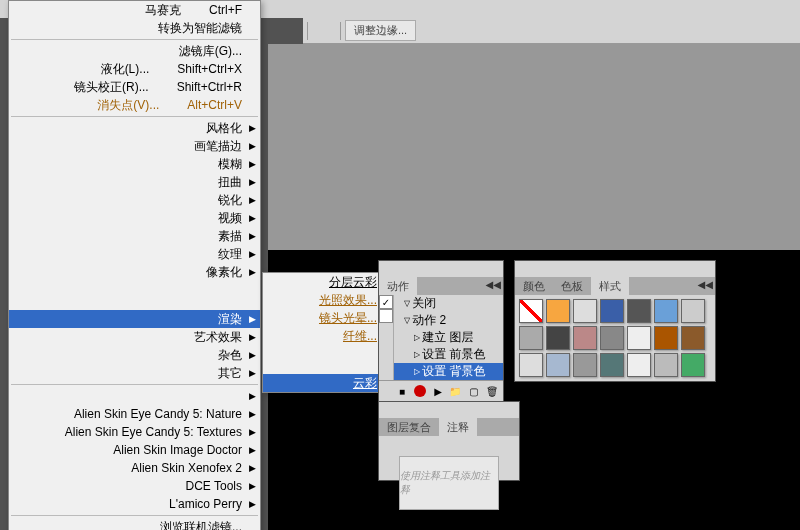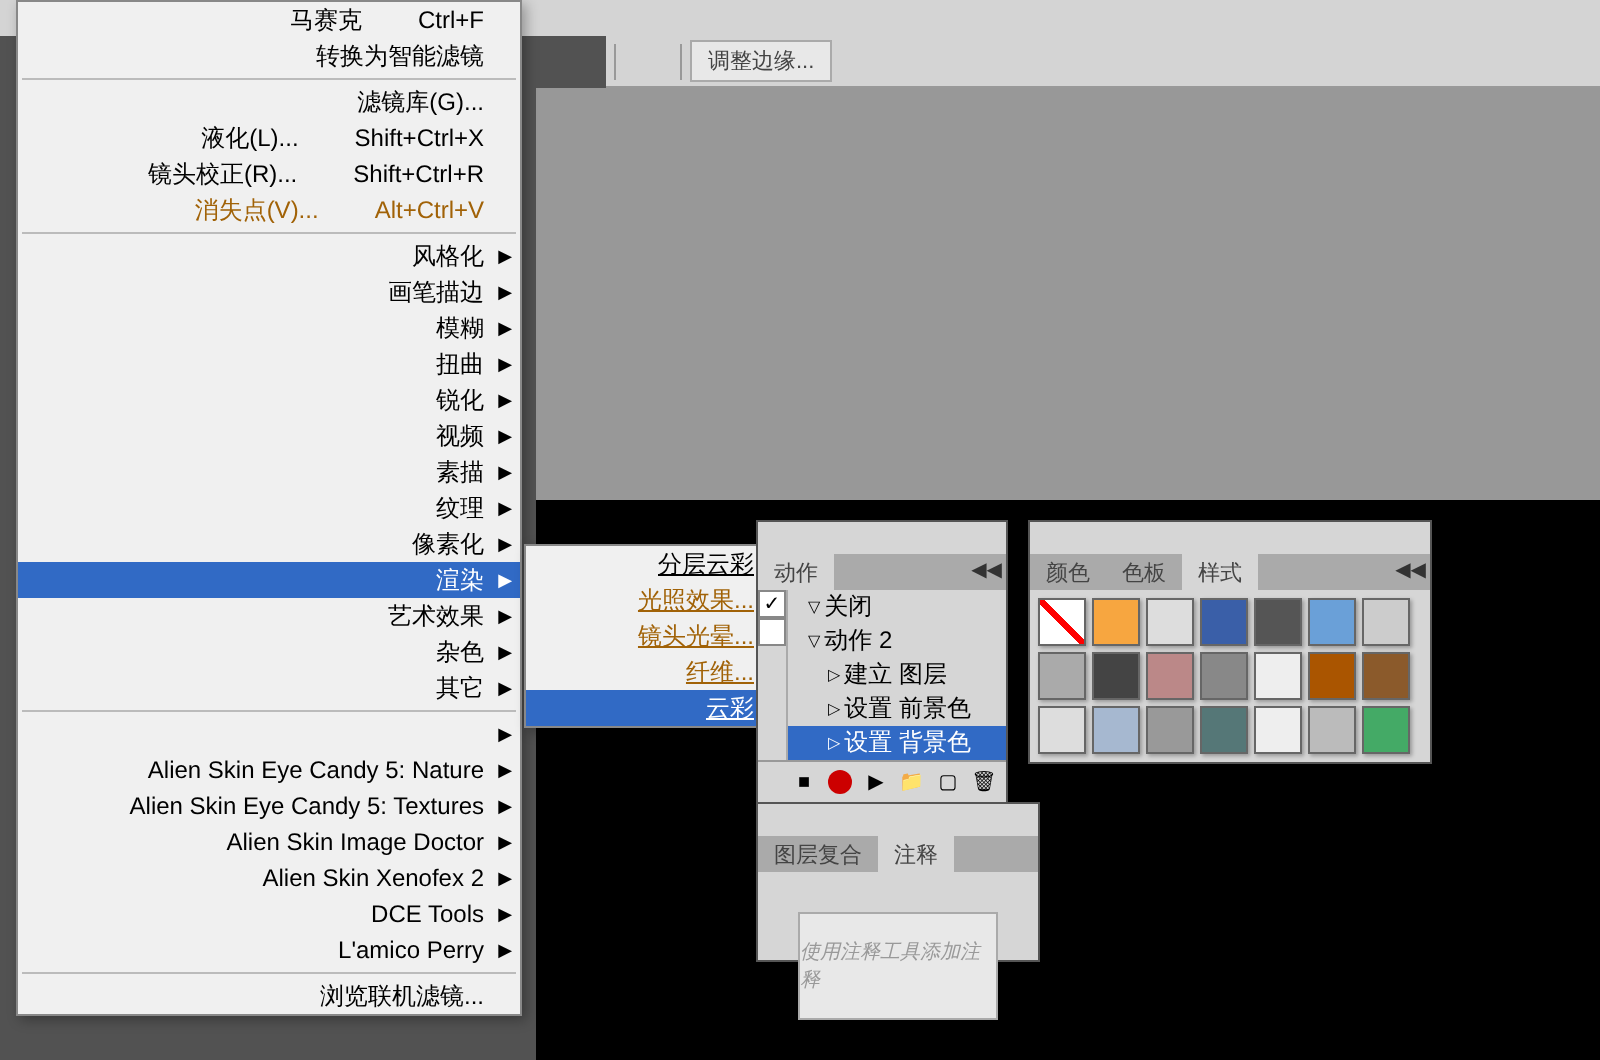--- a/index.html
+++ b/index.html
@@ -9,21 +9,21 @@
 
 .toolbar-area { position: absolute; top: 18px; left: 268px; right: 0; height: 26px; background: #d4d4d4; border-bottom: 1px solid #999; display: flex; align-items: center; gap: 4px; padding: 0 4px; margin-left: 35px; }
 .toolbar-sep { width: 1px; height: 18px; background: #999; }
 .toolbar-btn { background: #e8e8e8; border: 1px solid #aaa; padding: 2px 8px; font-size: 11px; color: #444; }
 
 .canvas-area { position: absolute; top: 44px; left: 268px; right: 0; bottom: 0; background: #989898; }
 .black-canvas { position: absolute; top: 206px; left: 0; right: 0; bottom: 0; background: #000; }
 
 .filter-menu { position: absolute; top: 0; left: 8px; width: 253px; background: #f0f0f0; border: 1px solid #888; box-shadow: 2px 2px 6px rgba(0,0,0,0.3); }
 .menu-item { display: flex; justify-content: flex-end; align-items: center; padding: 2px 18px 2px 16px; height: 18px; position: relative; gap: 28px; }
-.menu-item.sel { background: #316ac5; color: #fff; }
+.menu-item.sel { background: #316ac5; color: #fff; margin-top: 29px; }
 .menu-item.disabled { color: #a16207; }
 .menu-item .arrow { position: absolute; right: 4px; font-size: 9px; }
 .menu-sep { height: 1px; background: #bbb; margin: 2px 2px; }
 
 .submenu { position: absolute; top: 272px; left: 262px; width: 120px; background: #f0f0f0; border: 1px solid #888; box-shadow: 2px 2px 6px rgba(0,0,0,0.3); }
 .submenu .menu-item { padding: 2px 4px 2px 16px; text-decoration: underline; }
 .panel-actions { position: absolute; top: 260px; left: 378px; width: 126px; background: #d6d6d6; border: 1px solid #555; }
 .panel-tabs { display: flex; background: #aaa; height: 18px; position: relative; margin-top: 16px; }
 .panel-tab { padding: 2px 8px; font-size: 11px; color: #444; background: #aaa; }
 .panel-tab.active { background: #d6d6d6; }

